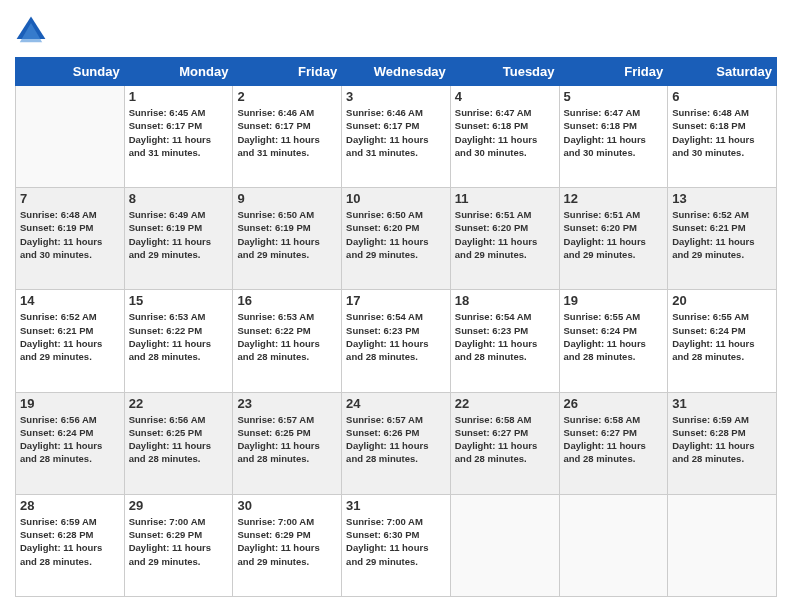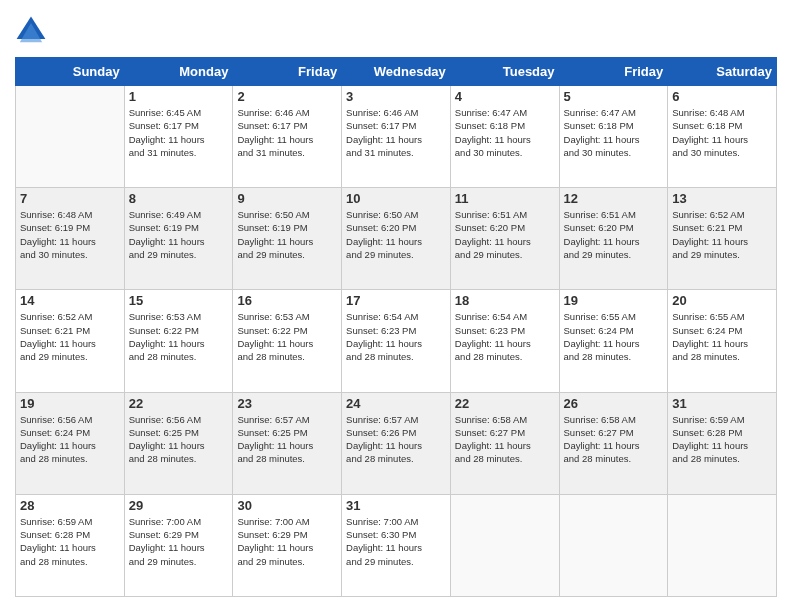--- a/index.html
+++ b/index.html
@@ -84,20 +84,21 @@
       font-size: 13px;
       font-weight: bold;
       color: #333;
       display: block;
       margin-bottom: 2px;
     }
     .day-info {
       font-size: 9.5px;
       line-height: 1.4;
       color: #333;
+      font-weight: bold;
     }
     .row-shaded td {
       background: #f0f0f0;
     }
   </style>
 </head>
 <body>
 
 <div class="page">
   <div class="header">

